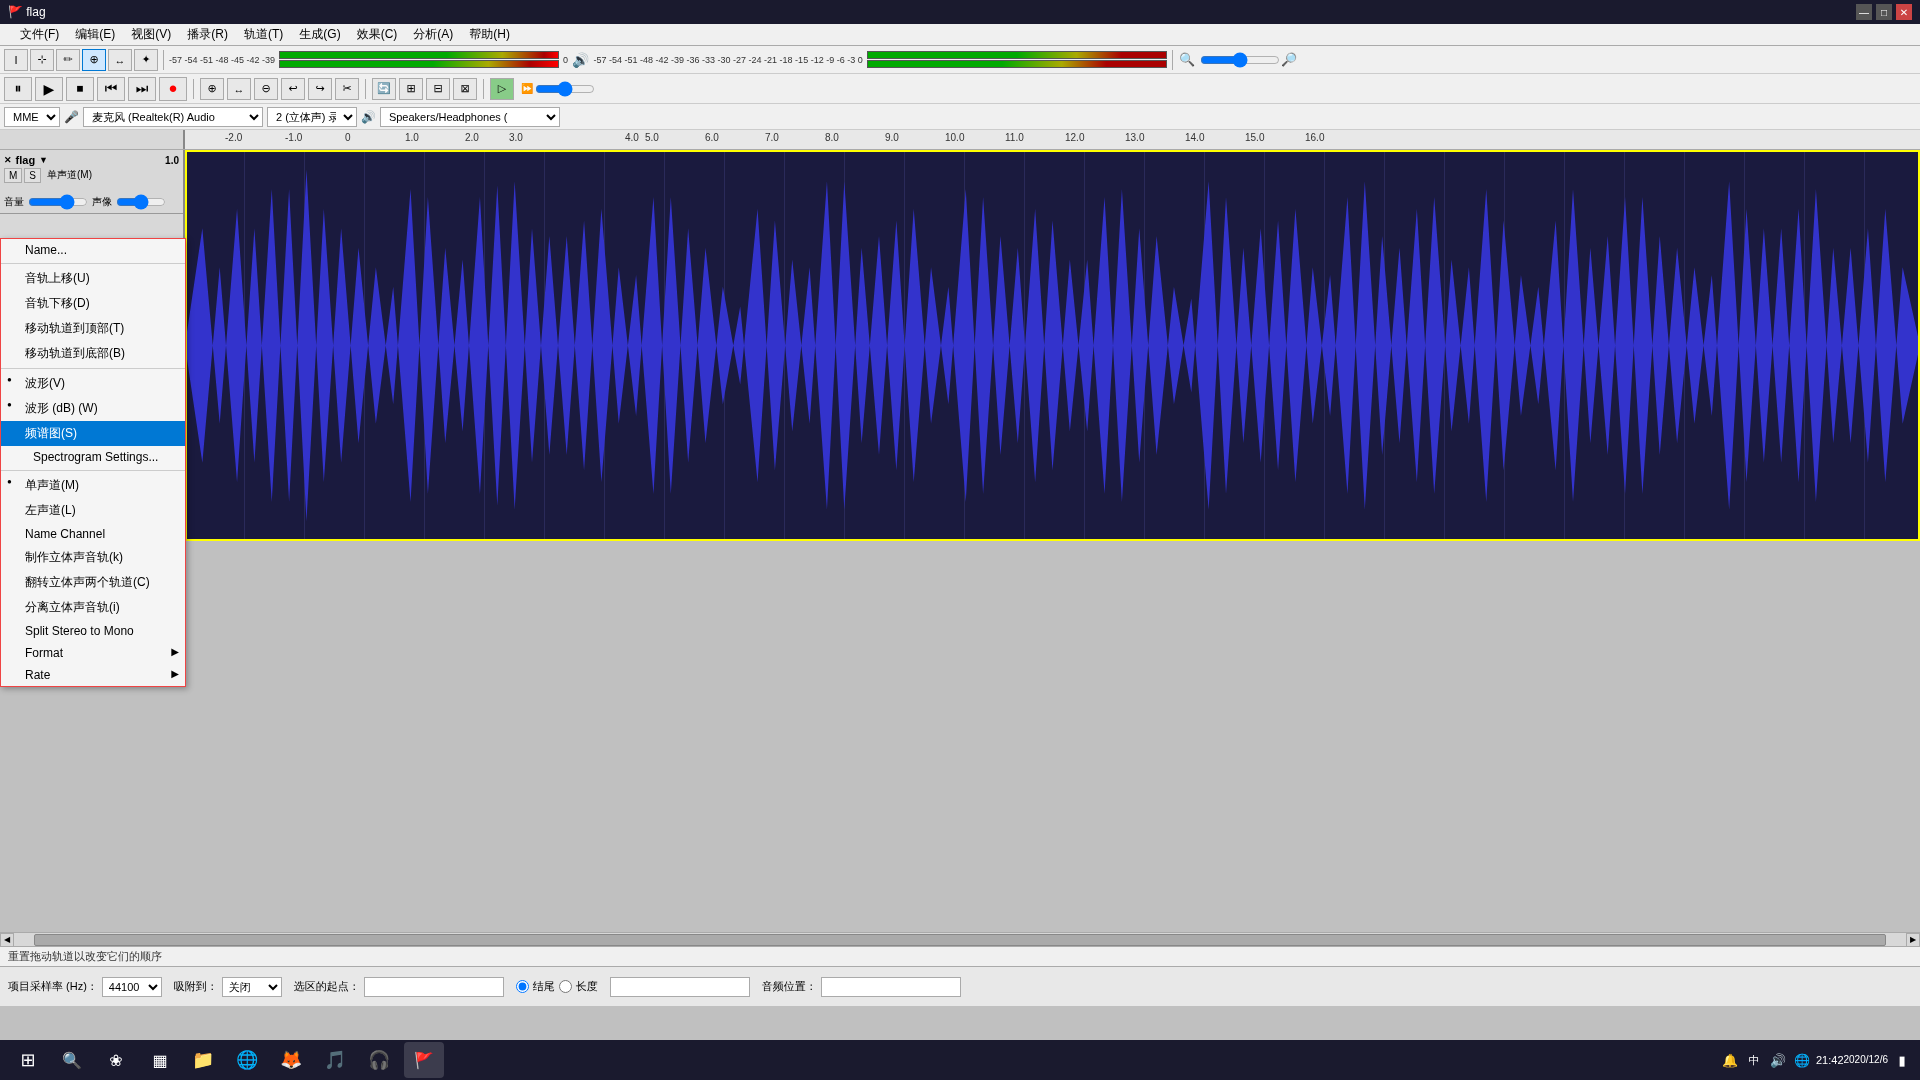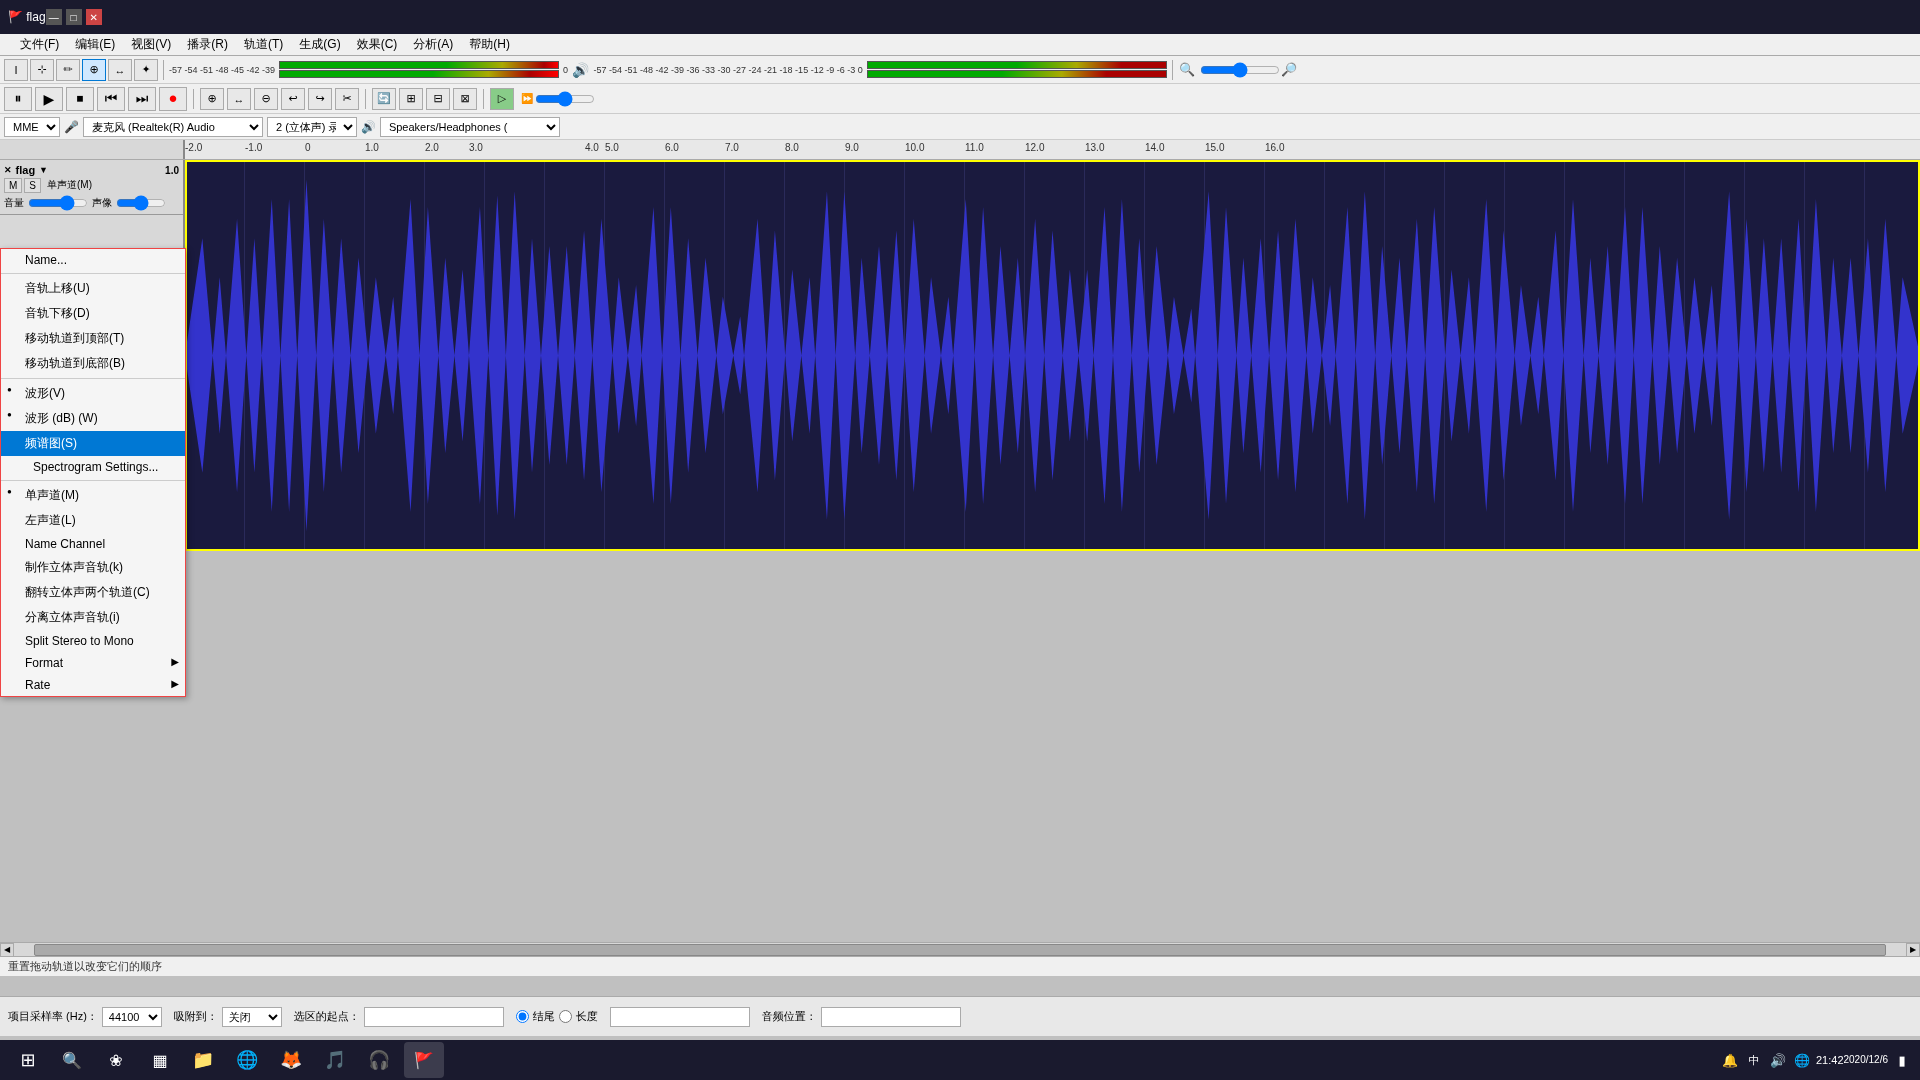--- a/index.html
+++ b/index.html
@@ -1,21 +1,21 @@
 <!DOCTYPE html>
 <html><head>
   <meta charset="utf-8">
   <style>
     * { margin: 0; padding: 0; box-sizing: border-box; }
     body { width: 1920px; height: 1080px; background: #c0c0c0; font-family: 'SimSun', 'Microsoft YaHei', sans-serif; font-size: 12px; overflow: hidden; position: relative; }
     
     
     #title-bar {
-      width: 100%; height: 34px; background: #1a1a2e;
-      display: flex; align-items: center; 
+      width: 100%; height: 24px; background: #1a1a2e;
+      display: flex; align-items: center; justify-content: space-between;
       padding: 0 8px; color: white; font-size: 12px;
     }
     #title-bar-buttons { display: flex; gap: 4px; }
     .title-btn { width: 16px; height: 16px; background: #555; border: none; color: white; font-size: 10px; cursor: pointer; display: flex; align-items: center; justify-content: center; }
     
     
     #menu-bar {
       width: 100%; height: 22px; background: #f0f0f0;
       display: flex; align-items: center;
       border-bottom: 1px solid #aaa;
@@ -76,21 +76,21 @@
       position: relative;
     }
     
     
     #ruler {
       width: 100%; height: 20px; background: #e8e8e8;
       border-bottom: 1px solid #aaa;
       display: flex; align-items: center;
       position: relative; overflow: hidden;
     }
-    .ruler-label { position: absolute; font-size: 10px; color: #333; }
+    .ruler-label { position: absolute; font-size: 10px; color: #333; padding-left: 40px; }
     
     
     #track-area {
       display: flex; flex: 1; overflow: hidden;
     }
     #track-header {
       width: 185px; background: #d8d8d8;
       border-right: 2px solid #888;
       display: flex; flex-direction: column;
     }
@@ -200,21 +200,21 @@
       border-top: 1px solid #aaa;
       display: flex; align-items: center;
       padding: 0 8px; font-size: 11px; color: #333;
     }
     
     
     #bottom-controls {
       width: 100%; height: 40px; background: #e8e8e8;
       border-top: 1px solid #aaa;
       display: flex; align-items: center;
-      padding: 0 8px; gap: 12px; font-size: 11px; margin-top: 20px;
+      padding: 0 8px; gap: 12px; font-size: 11px;
     }
     .bottom-field {
       display: flex; align-items: center; gap: 4px;
     }
     .bottom-input {
       height: 20px; border: 1px solid #aaa; background: white;
       font-size: 11px; padding: 0 4px; width: 140px;
     }
     .bottom-select {
       height: 20px; border: 1px solid #aaa; background: white;
@@ -400,21 +400,21 @@
           <span style="font-size:9px; cursor:pointer;">✕</span>
           <span style="font-weight:bold;">flag</span>
           <span style="font-size:9px; cursor:pointer;">▼</span>
           <span style="font-size:10px; margin-left:auto;">1.0</span>
         </div>
         <div class="track-controls">
           <button class="track-ctrl-btn">M</button>
           <button class="track-ctrl-btn">S</button>
           <span style="font-size:10px; margin-left:4px;">单声道(M)</span>
         </div>
-        <div style="display:flex; align-items:center; gap:4px; margin-top:3px; font-size:10px;">
+        <div style="display:flex; align-items:center; gap:4px; margin-top:12px; font-size:10px;">
           <span>音量</span>
           <input type="range" min="0" max="100" value="70" style="width: 60px; height: 12px;">
           <span>声像</span>
           <input type="range" min="-50" max="50" value="0" style="width: 50px; height: 12px;">
         </div>
       </div>
     </div>
 
     <div id="track-waveform-area">
       <div class="waveform-canvas">

